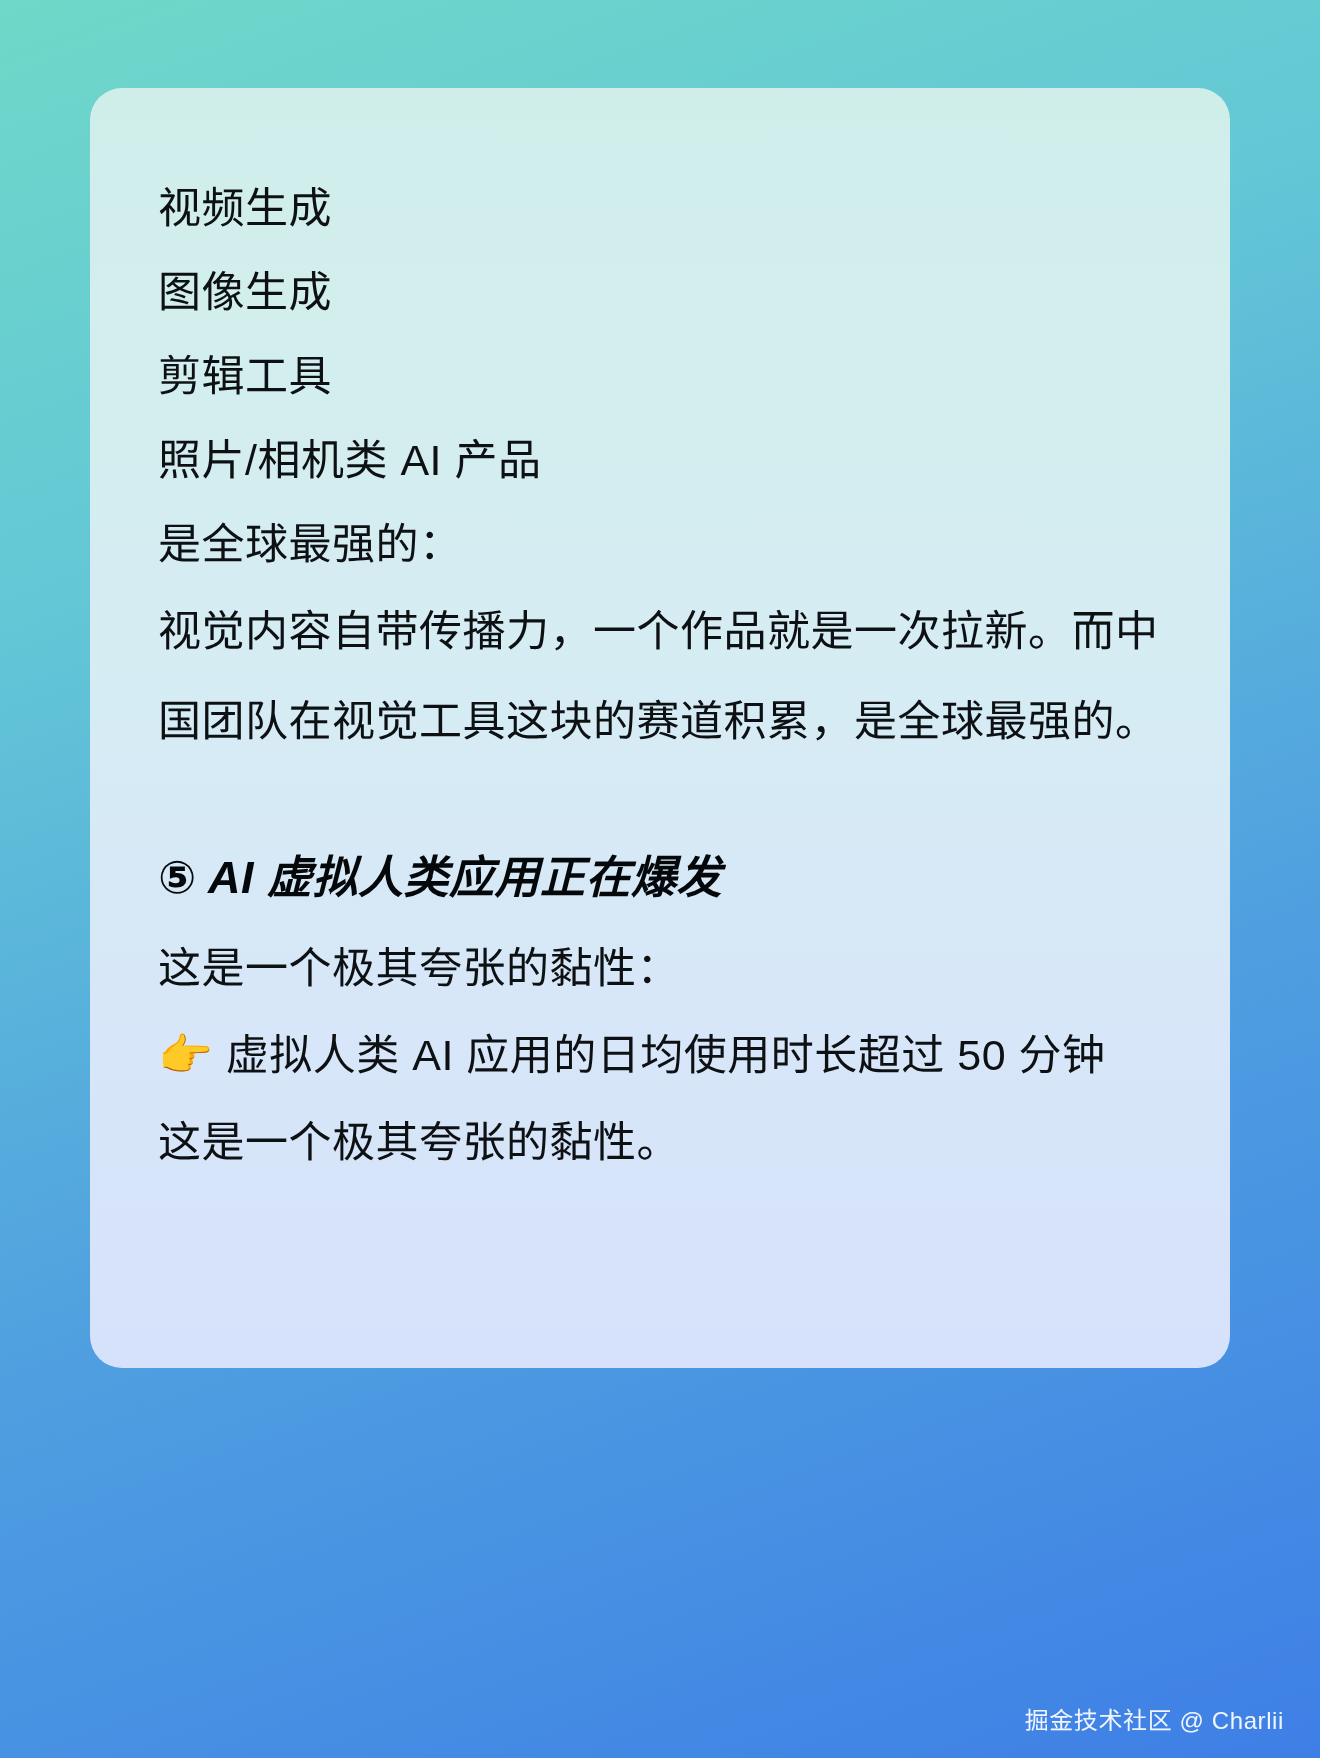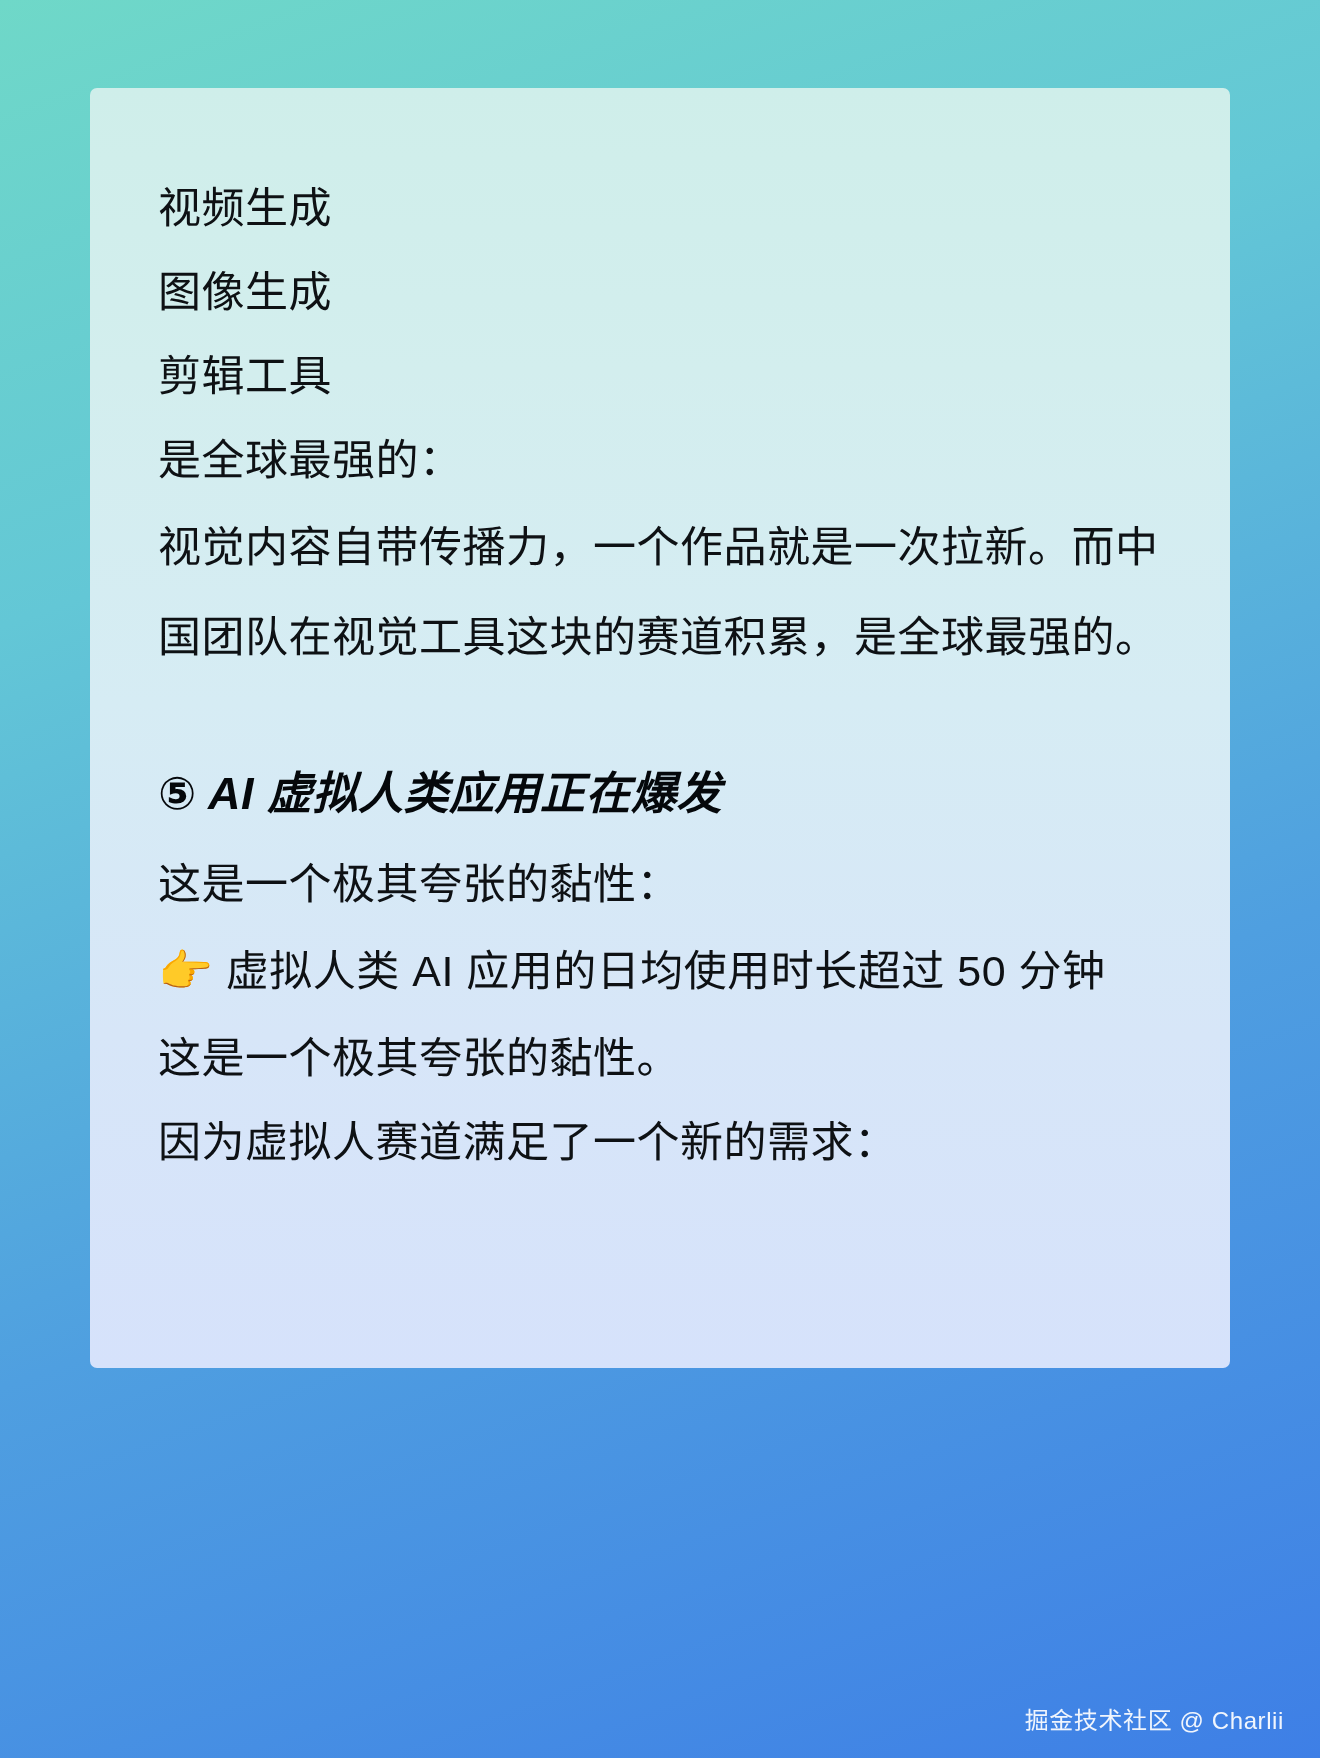--- a/index.html
+++ b/index.html
@@ -18,21 +18,21 @@
     width: 1320px;
     height: 1758px;
     box-sizing: border-box;
   }
   .card {
     position: absolute;
     left: 90px;
     top: 88px;
     width: 1140px;
     height: 1280px;
-    border-radius: 7px;
+    border-radius: 32px;
     background: linear-gradient(180deg, #cfeeea 0%, #d3eeee 22%, #d6ecf4 48%, #d7e6f8 74%, #d6e2fb 100%);
     box-sizing: border-box;
     padding: 78px 68px 40px 68px;
     overflow: hidden;
   }
   .line {
     color: #0e1114;
     font-size: 43px;
     line-height: 84px;
     letter-spacing: 0.5px;
@@ -69,33 +69,33 @@
 </head>
 <body>
 
 <div class="page">
 
   <div class="card">
 
     <div class="line">视频生成</div>
     <div class="line">图像生成</div>
     <div class="line">剪辑工具</div>
+    <div class="line">照片/相机类 AI 产品</div>
     <div class="line">是全球最强的：</div>
 
     <div class="para">视觉内容自带传播力，一个作品就是一次拉新。而中国团队在视觉工具这块的赛道积累，是全球最强的。</div>
 
     <div class="heading">⑤ AI 虚拟人类应用正在爆发</div>
 
     <div class="line">这是一个极其夸张的黏性：</div>
 
     <div class="para">
       <span class="emoji">👉</span>
       <span>虚拟人类 AI 应用的日均使用时长超过 50 分钟</span>
     </div>
 
     <div class="line">这是一个极其夸张的黏性。</div>
-    <div class="line">因为虚拟人赛道满足了一个新的需求：</div>
 
   </div>
 
   <div class="watermark">掘金技术社区 @ Charlii</div>
 
 </div>
 
 </body></html>

